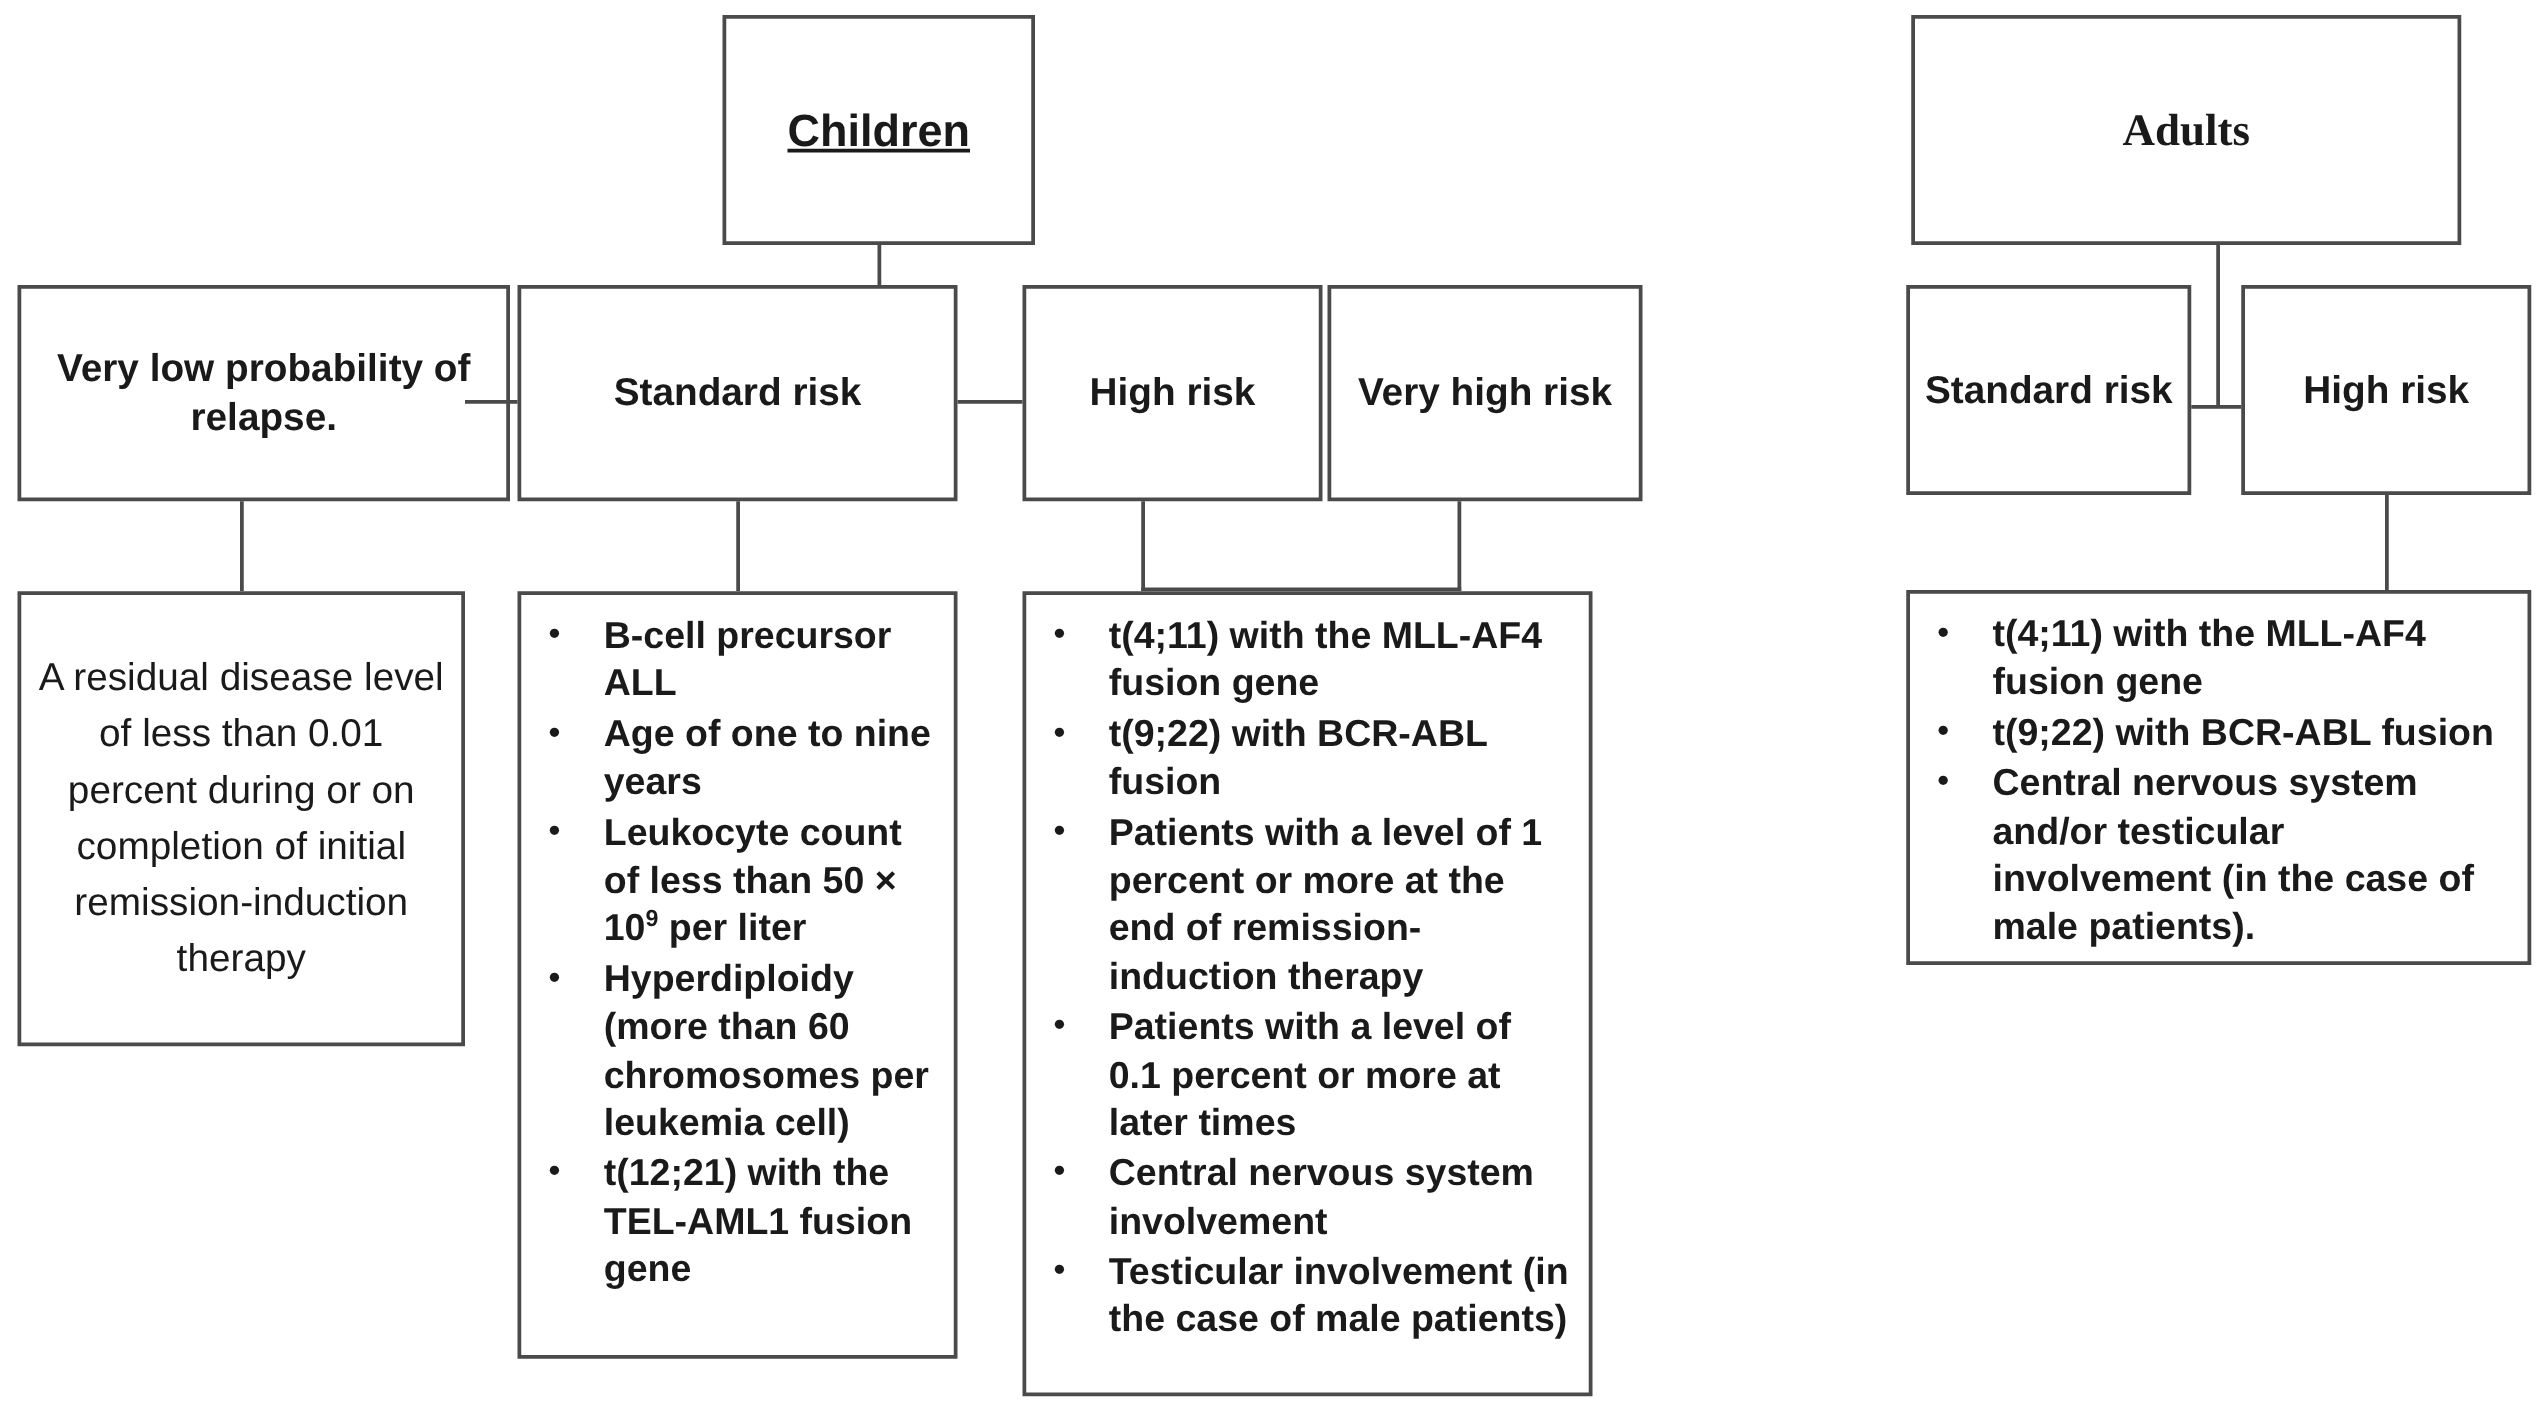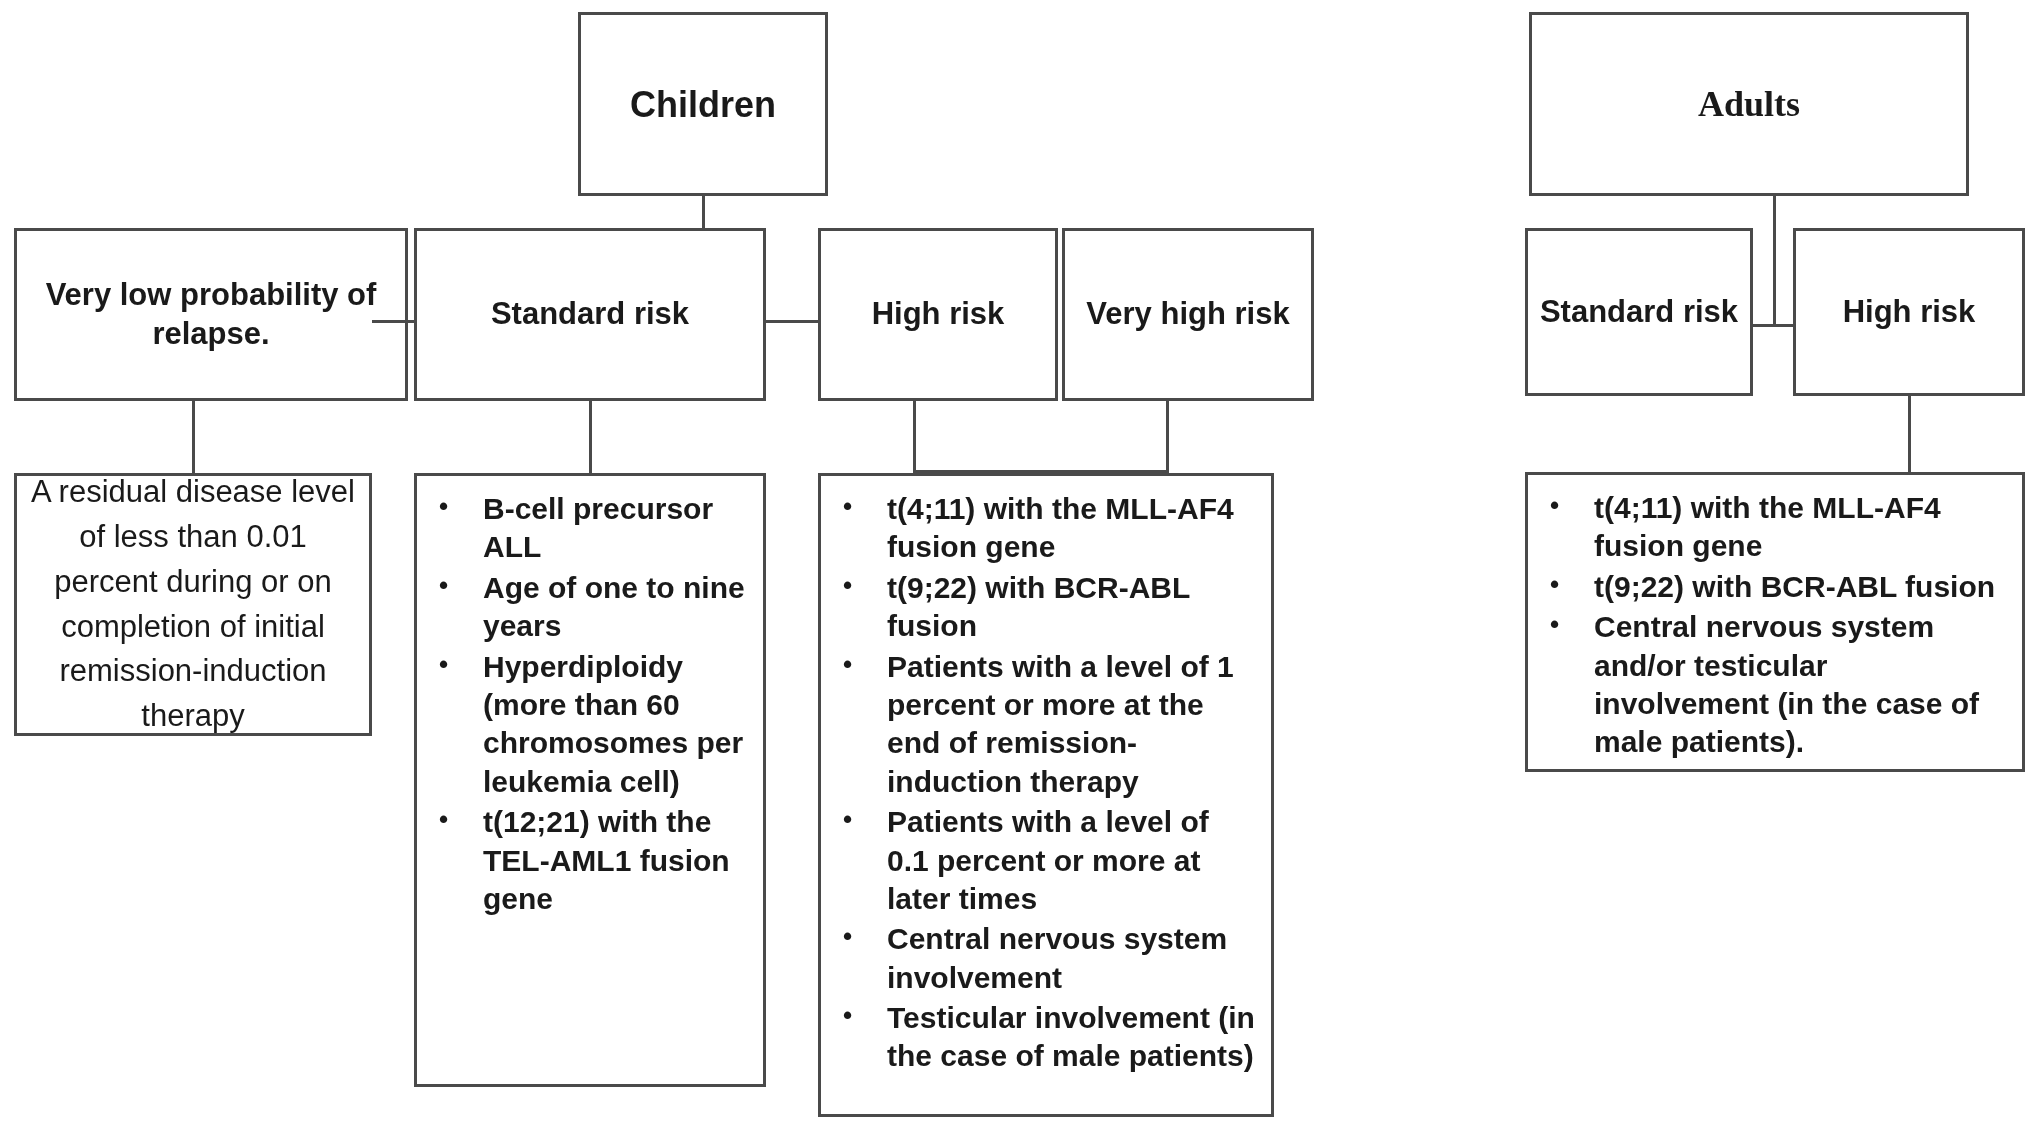--- a/index.html
+++ b/index.html
@@ -79,21 +79,21 @@
   }
   .conn.v { width: 3px; }
   .conn.h { height: 3px; }
   sup { font-size: 0.62em; vertical-align: super; line-height: 0; }
 </style>
 </head>
 <body>
 
 <div id="canvas">
 
-  <div class="box title" style="left:578px; top:12px; width:250px; height:184px;">Children</div>
+  <div class="box title" style="left:578px; top:12px; width:250px; height:184px;text-decoration:underline;">Children</div>
 
   <div class="conn v" style="left:702px; top:196px; width:3px; height:32px;"></div>
 
   <div class="box node" style="left:14px; top:228px; width:394px; height:173px;">Very low probability of relapse.</div>
 
   <div class="box node" style="left:414px; top:228px; width:352px; height:173px;">Standard risk</div>
 
   <div class="box node" style="left:818px; top:228px; width:240px; height:173px;">High risk</div>
 
   <div class="box node" style="left:1062px; top:228px; width:252px; height:173px;">Very high risk</div>
@@ -101,26 +101,27 @@
   <div class="conn h" style="left:372px; top:320px; width:42px; height:3px;"></div>
 
   <div class="conn h" style="left:766px; top:320px; width:52px; height:3px;"></div>
 
   <div class="conn v" style="left:192px; top:401px; width:3px; height:72px;"></div>
   <div class="conn v" style="left:589px; top:401px; width:3px; height:72px;"></div>
   <div class="conn v" style="left:913px; top:401px; width:3px; height:72px;"></div>
   <div class="conn v" style="left:1166px; top:401px; width:3px; height:72px;"></div>
   <div class="conn h" style="left:913px; top:470px; width:256px; height:3px;"></div>
 
-  <div class="box leaf" style="left:14px; top:473px; width:358px; height:263px;">A residual disease level of less than 0.01 percent during or on completion of initial remission-induction therapy</div>
+  <div class="box leaf" style="left:14px; top:473px; width:358px; height:364px;">A residual disease level of less than 0.01 percent during or on completion of initial remission-induction therapy</div>
 
   <div class="box listbox" style="left:414px; top:473px; width:352px; height:614px;">
     <ul class="blist">
       <li>B-cell precursor ALL</li>
       <li>Age of one to nine years</li>
+      <li>Leukocyte count of less than 50 × 10<sup>9</sup> per liter</li>
       <li>Hyperdiploidy (more than 60 chromosomes per leukemia cell)</li>
       <li>t(12;21) with the TEL-AML1 fusion gene</li>
     </ul>
   </div>
 
   <div class="box listbox" style="left:818px; top:473px; width:456px; height:644px;">
     <ul class="blist">
       <li>t(4;11) with the MLL-AF4 fusion gene</li>
       <li>t(9;22) with BCR-ABL fusion</li>
       <li>Patients with a level of 1 percent or more at the end of remission-induction therapy</li>

